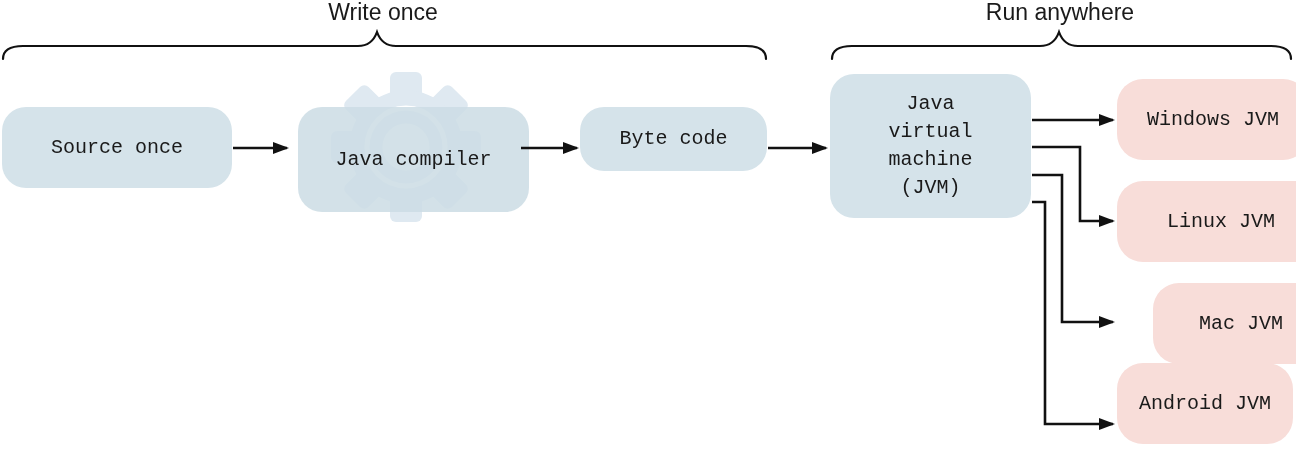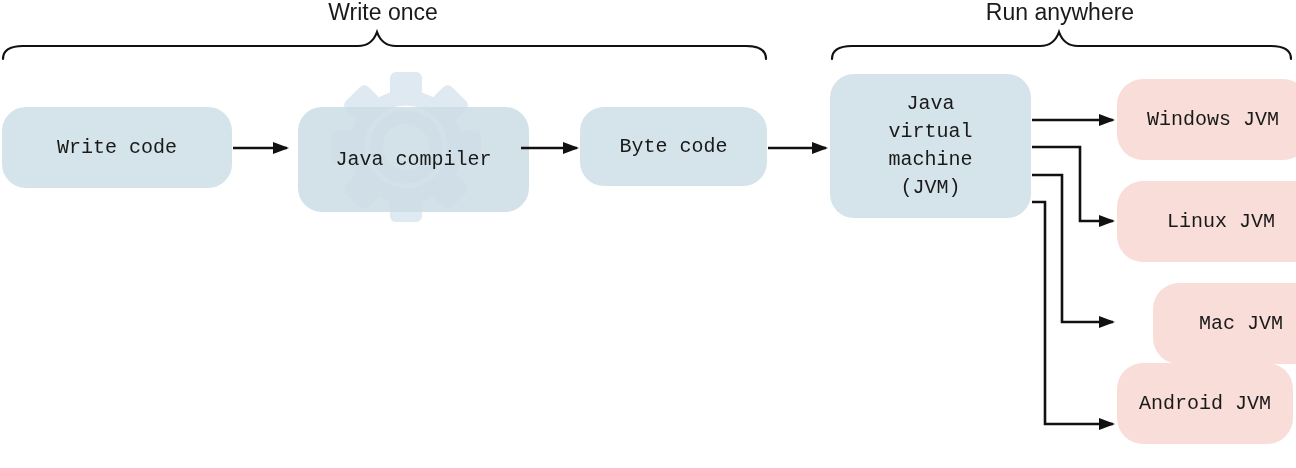--- a/index.html
+++ b/index.html
@@ -43,21 +43,21 @@
   }
   .node.blue.translucent {
     background: rgba(204, 221, 229, 0.87);
   }
   .node.pink {
     background: #f8ddd9;
     border-radius: 26px;
   }
   .node-source   { left: 2px;    top: 107px; width: 230px; height: 81px; }
   .node-compiler { left: 298px;  top: 107px; width: 231px; height: 105px; }
-  .node-bytecode { left: 580px;  top: 107px; width: 187px; height: 79px; }
+  .node-bytecode { left: 580px;  top: 107px; width: 187px; height: 64px; }
   .node-jvm      { left: 830px;  top: 74px;  width: 201px; height: 144px; border-radius: 26px; }
   .node-jvm .wrap-text { width: 124px; }
   .node-windows  { left: 1117px; top: 79px;  width: 192px; height: 81px; }
   .node-linux    { left: 1117px; top: 181px; width: 208px; height: 81px; }
   .node-mac      { left: 1117px; top: 283px; width: 176px; height: 81px; margin-left: 36px; }
   .node-android  { left: 1117px; top: 363px; width: 176px; height: 81px; }
   .brace-label {
     position: absolute;
     top: -2px;
     transform: translateX(-50%);
@@ -86,21 +86,21 @@
         <rect x="-16" y="-75" width="32" height="28" rx="6" transform="rotate(225)"></rect>
         <rect x="-16" y="-75" width="32" height="28" rx="6" transform="rotate(270)"></rect>
         <rect x="-16" y="-75" width="32" height="28" rx="6" transform="rotate(315)"></rect>
       </g>
       <circle r="49" fill="none" stroke="#dfe9f1" stroke-width="15"></circle>
       <circle r="30" fill="none" stroke="#dfe9f1" stroke-width="13"></circle>
     </g>
   </svg>
 
   <div class="node blue node-source">
-    <span>Write code</span>
+    <span>Source once</span>
   </div>
 
   <div class="node blue translucent node-compiler">
     <span>Java compiler</span>
   </div>
 
   <div class="node blue node-bytecode">
     <span>Byte code</span>
   </div>
 

